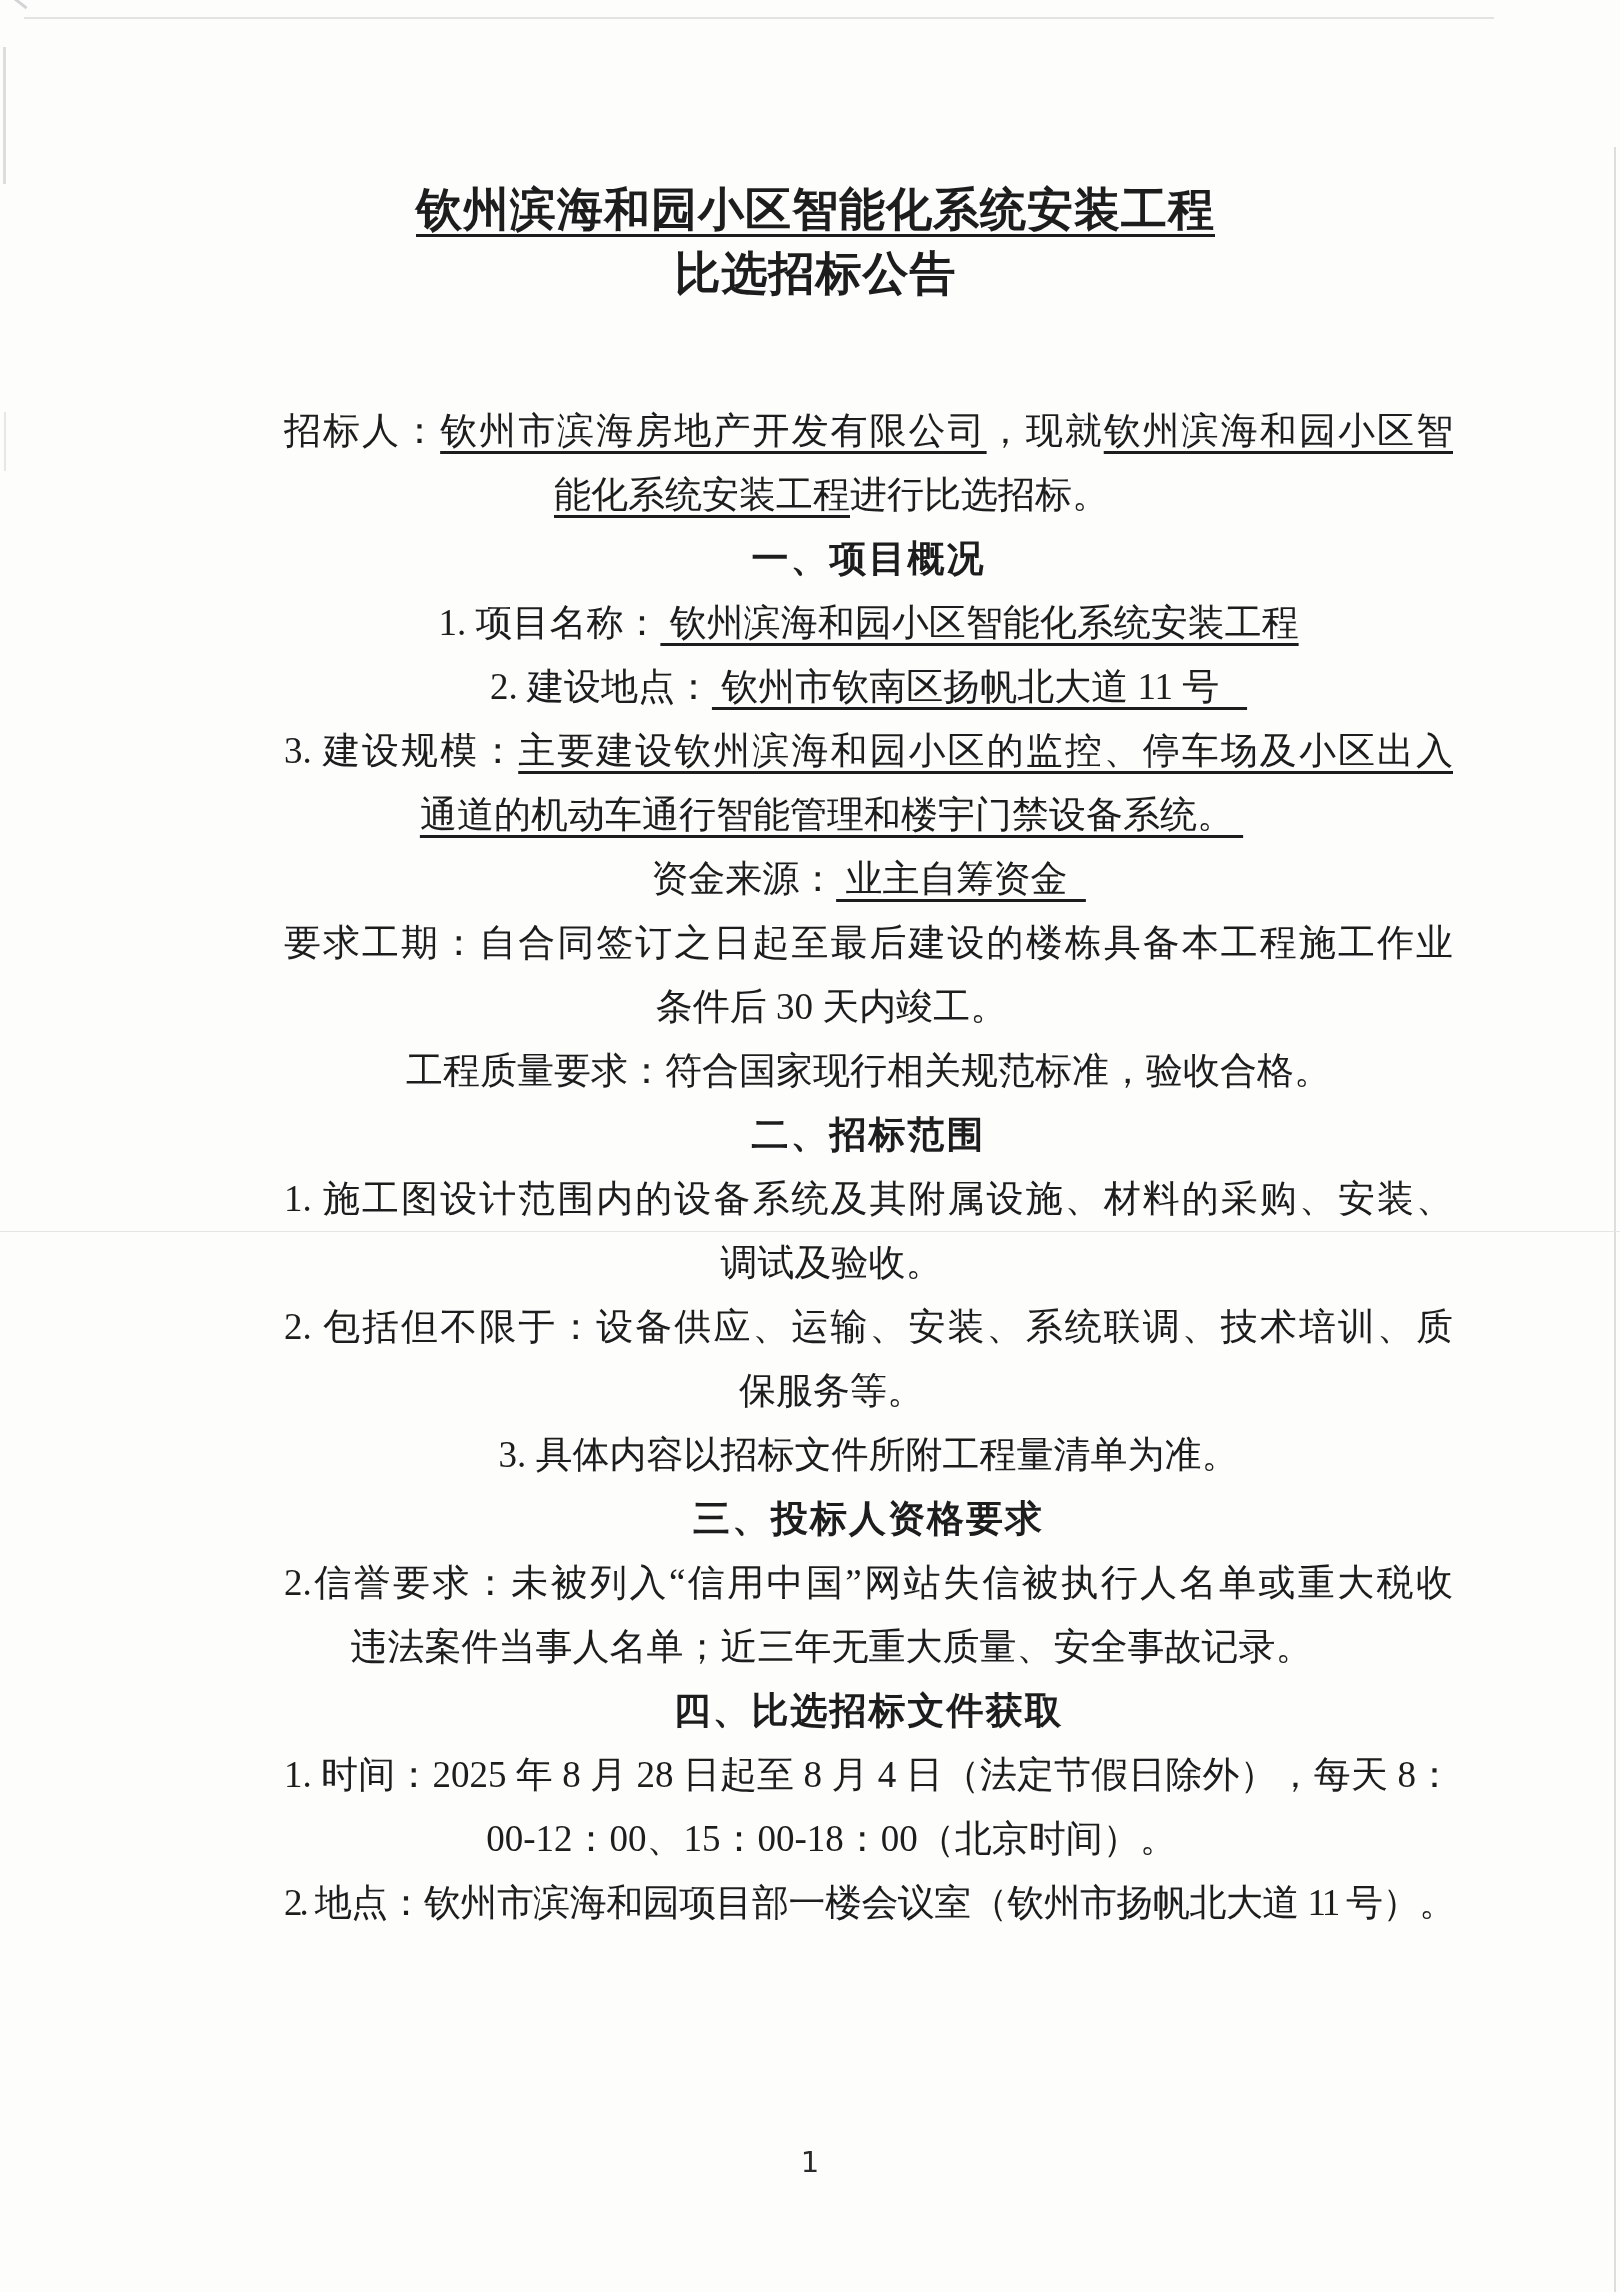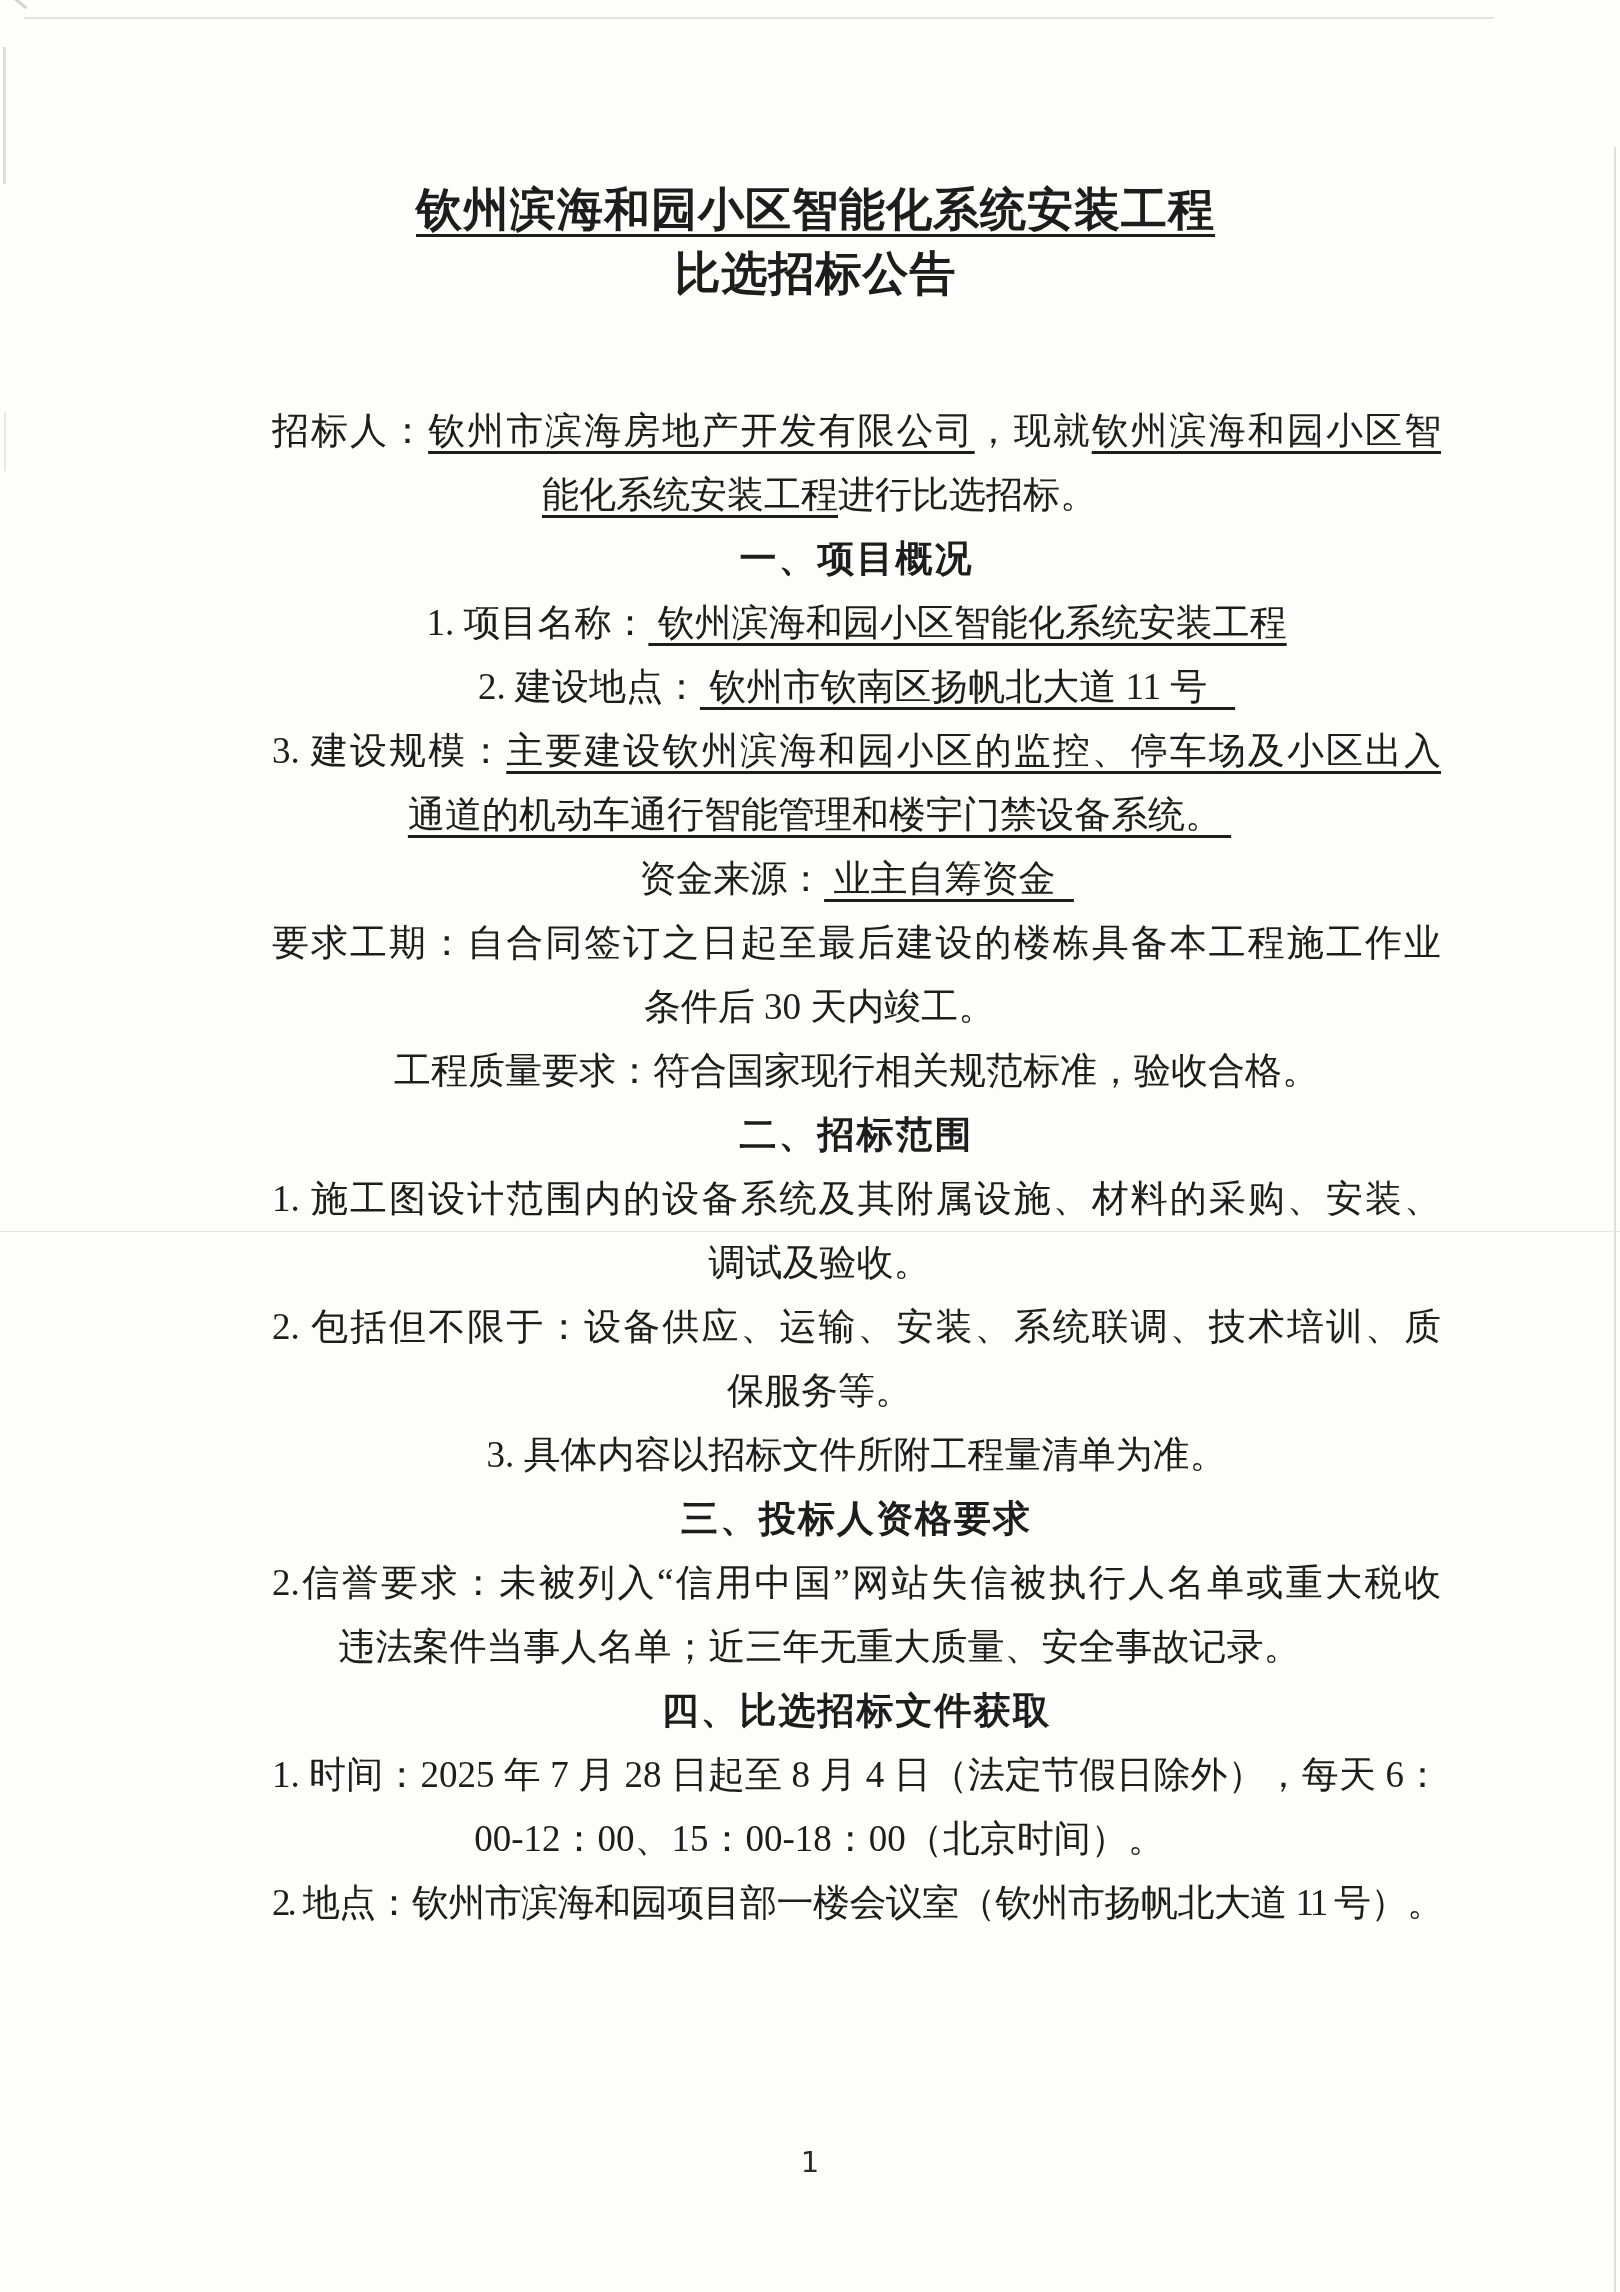--- a/index.html
+++ b/index.html
@@ -25,21 +25,21 @@
     position:absolute;top:178px;left:194px;width:1243px;
     text-align:center;font-size:46px;line-height:64px;font-weight:bold;
     letter-spacing:1px;
   }
   .title-underline{
     text-decoration:underline;
     text-decoration-thickness:2.9px;
     text-underline-offset:8.8px;
   }
   .doc-body{
-    position:absolute;top:399px;left:198px;width:1243px;
+    position:absolute;top:399px;left:210px;width:1243px;
     font-size:37px;line-height:64px;
   }
   .line{height:64px;overflow:hidden;white-space:nowrap;text-align:center;}
   .line.just{white-space:normal;text-align:justify;text-align-last:justify;}
   .line.ind{text-indent:74px;}
   .line.heading{font-weight:bold;letter-spacing:2px;}
   .line.tight{letter-spacing:-2.9px;}
   .u{
     text-decoration:underline;
     text-decoration-thickness:2.5px;
@@ -83,21 +83,21 @@
       <div class="line ind heading"><span>二、招标范围</span></div>
       <div class="line ind just"><span>1. 施工图设计范围内的设备系统及其附属设施、材料的采购、安装、</span></div>
       <div class="line"><span>调试及验收。</span></div>
       <div class="line ind just"><span>2. 包括但不限于：设备供应、运输、安装、系统联调、技术培训、质</span></div>
       <div class="line"><span>保服务等。</span></div>
       <div class="line ind"><span>3. 具体内容以招标文件所附工程量清单为准。</span></div>
       <div class="line ind heading"><span>三、投标人资格要求</span></div>
       <div class="line ind just"><span>2.信誉要求：未被列入“信用中国”网站失信被执行人名单或重大税收</span></div>
       <div class="line"><span>违法案件当事人名单；近三年无重大质量、安全事故记录。</span></div>
       <div class="line ind heading"><span>四、比选招标文件获取</span></div>
-      <div class="line ind just"><span>1. 时间：2025 年 7 月 28 日起至 8 月 4 日（法定节假日除外），每天 6：</span></div>
+      <div class="line ind just"><span>1. 时间：2025 年 8 月 28 日起至 8 月 4 日（法定节假日除外），每天 8：</span></div>
       <div class="line"><span>00-12：00、15：00-18：00（北京时间）。</span></div>
       <div class="line ind just tight"><span>2. 地点：钦州市滨海和园项目部一楼会议室（钦州市扬帆北大道 11 号）。</span></div>
     </div>
 
   <div class="page-number">1</div>
 
 </div>
 
 
 </body></html>

